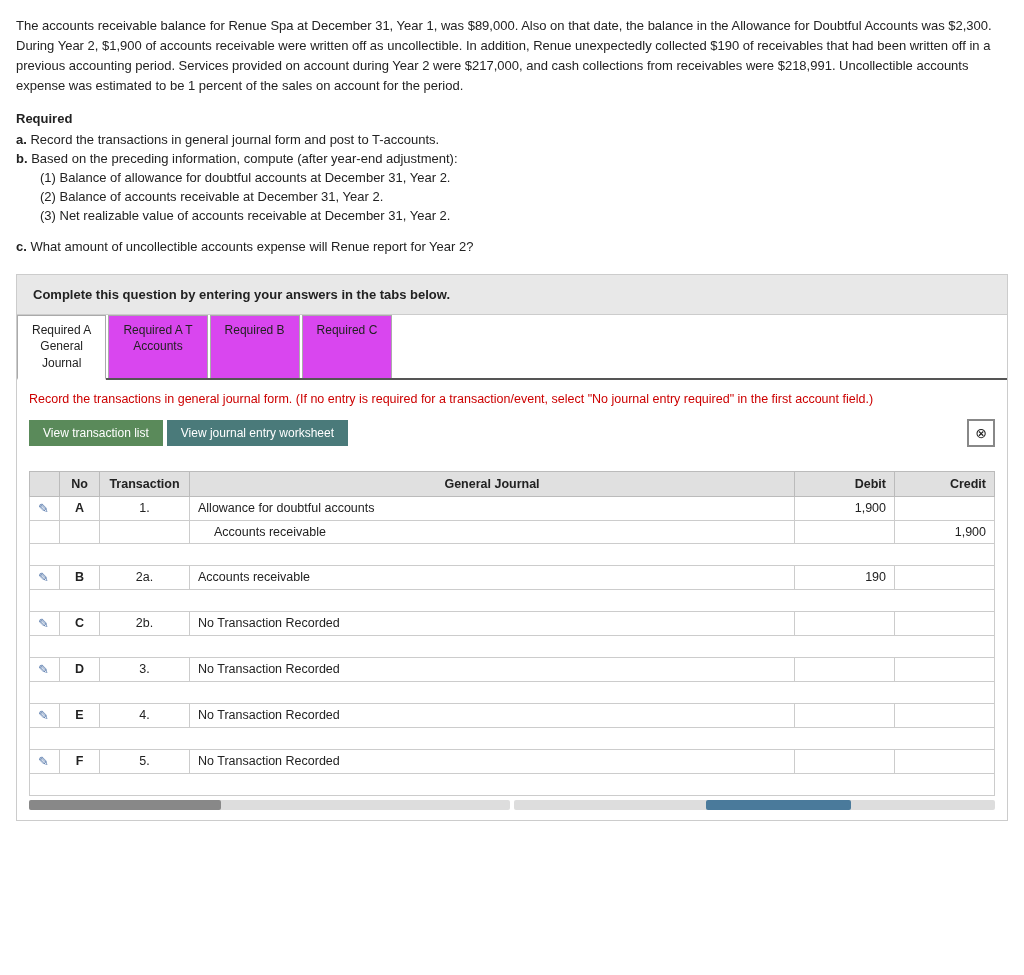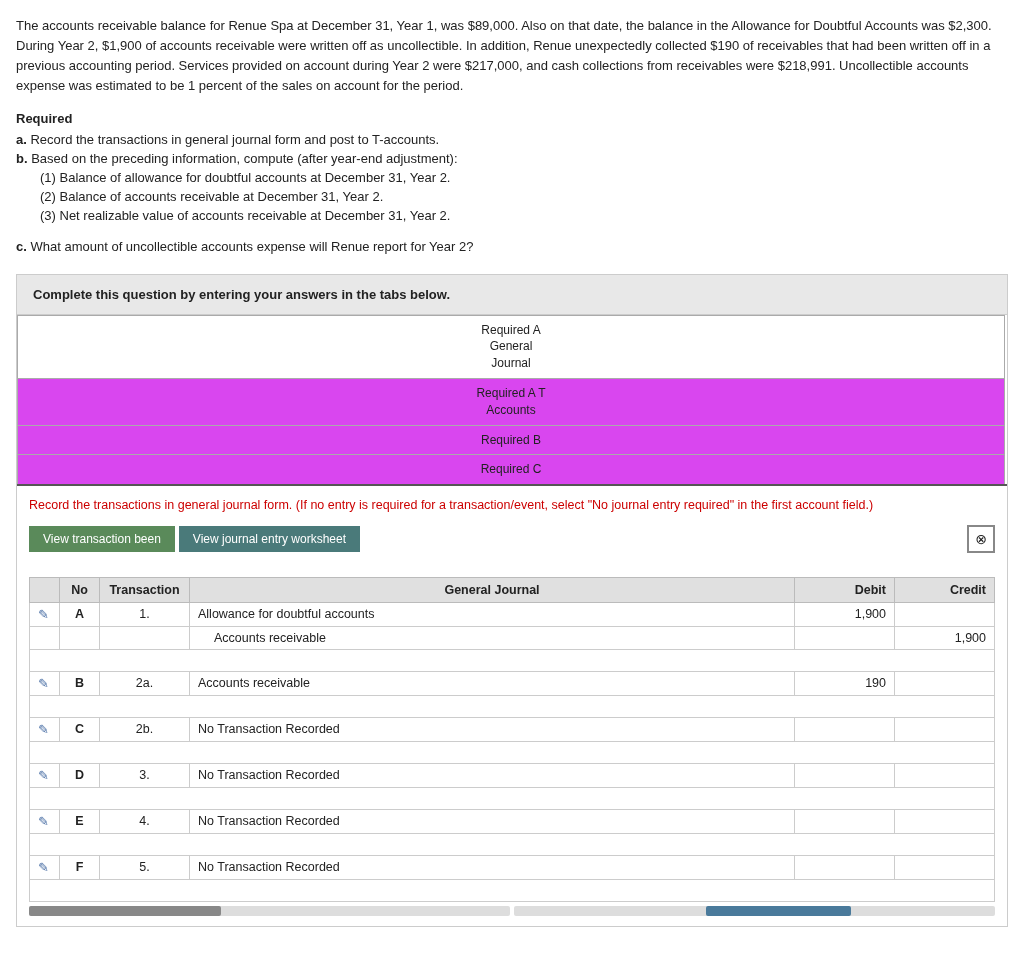--- a/index.html
+++ b/index.html
@@ -41,21 +41,20 @@
       font-size: 13px;
     }
     .tabs-area {
       border: 1px solid #ccc;
       border-top: none;
     }
     .tabs-row {
       display: flex;
       border-bottom: 2px solid #555;
       background: #fff;
-      flex-direction: column;
     }
     .tab {
       padding: 6px 14px;
       border: 1px solid #aaa;
       border-bottom: none;
       cursor: pointer;
       font-size: 12px;
       background: #d946ef;
       margin-right: 2px;
       min-width: 70px;
@@ -227,21 +226,21 @@
   </div>
 
   <div class="tab-content">
 
     <div class="instruction-text">
       <span>Record the transactions in general journal form.</span>
       <span style="color:#c00;">(If no entry is required for a transaction/event, select "No journal entry required" in the first account field.)</span>
     </div>
 
     <div class="btn-row">
-      <button class="btn-green">View transaction been</button>
+      <button class="btn-green">View transaction list</button>
       <button class="btn-teal">View journal entry worksheet</button>
       <div class="expand-btn">
         <span>⊗</span>
       </div>
     </div>
 
     <table class="journal-table">
       <thead>
         <tr>
           <th style="width:30px;"></th>

